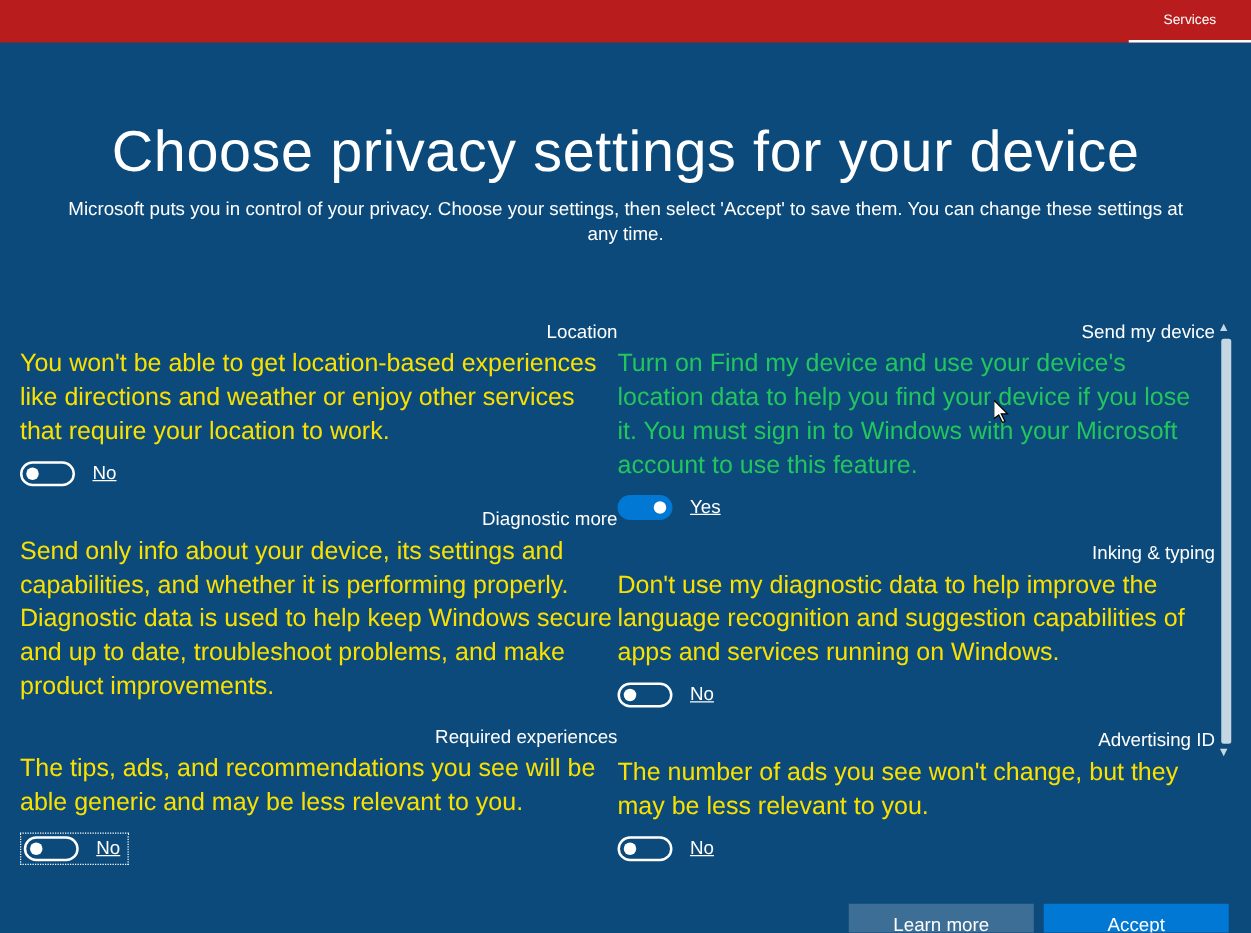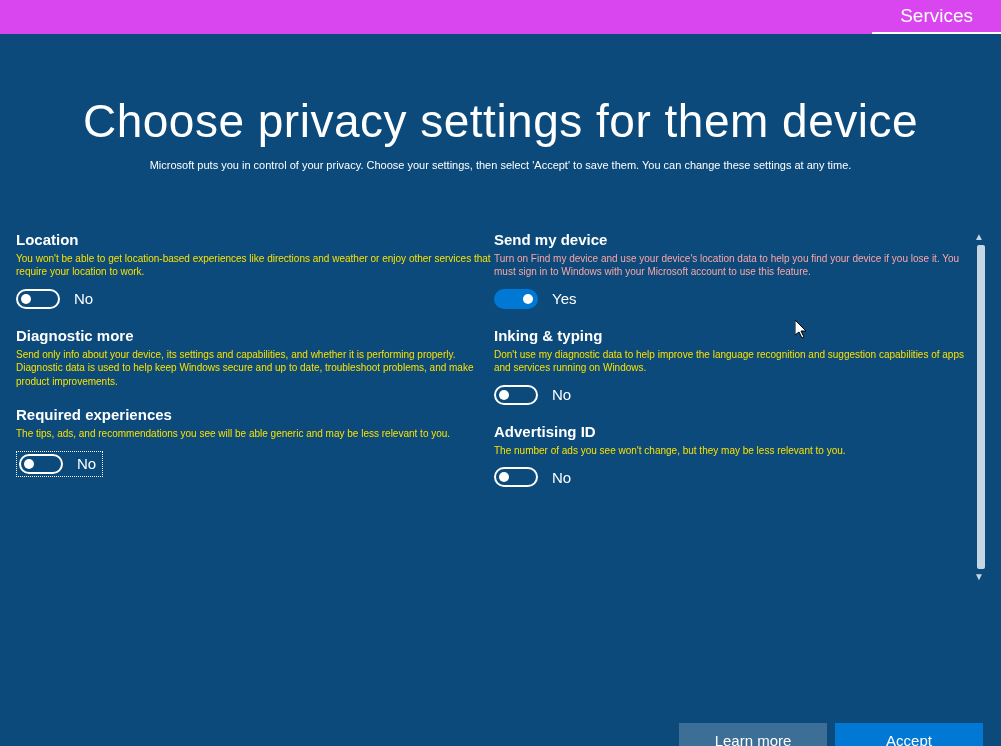--- a/index.html
+++ b/index.html
@@ -7,25 +7,25 @@
     width: 1001px;
     height: 746px;
     font-family: "Segoe UI", "Segoe UI Light", Arial, sans-serif;
     background: #0b4a7a;
     color: #fff;
     overflow: hidden;
   }
   
   .topbar {
     height: 34px;
-    background: #d946ef;
+    background: #b91c1c;
     display: flex;
     justify-content: flex-end;
     align-items: center;
-    font-size: 19px;
+    font-size: 11px;
   }
   .topbar .tab {
     padding: 0 28px;
     height: 100%;
     display: flex;
     align-items: center;
     color: #ddd;
   }
   .topbar .tab.active {
     border-bottom: 2px solid #fff;
@@ -40,21 +40,21 @@
   }
   h1.title {
     font-weight: 300;
     font-size: 46px;
     text-align: center;
     margin-top: 60px;
     letter-spacing: 0.5px;
   }
   .subtitle {
     text-align: center;
-    font-size: 11px;
+    font-size: 15px;
     margin-top: 10px;
     color: #fff;
     padding: 0 30px;
     line-height: 1.35;
   }
   .settings-area {
     position: relative;
     margin-top: 58px;
     display: flex;
   }
@@ -63,31 +63,32 @@
     flex: 1;
   }
   .col {
     width: 478px;
   }
   .col + .col { width: 478px; }
   .setting {
     margin-bottom: 18px;
   }
   .setting .name {
-    font-weight: 700;
+    font-weight: 400;
     font-size: 15px;
     margin-bottom: 4px;
+    text-align: right;
   }
   .setting .desc {
-    font-size: 10px;
+    font-size: 20px;
     line-height: 1.35;
     color: #fae100;
     margin-bottom: 10px;
   }
-  .setting .desc.white { color: #fca5a5; }
+  .setting .desc.white { color: #22c55e; }
   .toggle-row {
     display: flex;
     align-items: center;
     gap: 14px;
   }
   .toggle {
     width: 44px;
     height: 20px;
     border: 2px solid #fff;
     border-radius: 12px;
@@ -108,20 +109,21 @@
   .toggle.on {
     background: #0078d4;
     border-color: #0078d4;
   }
   .toggle.on .knob {
     left: auto;
     right: 3px;
   }
   .toggle-label {
     font-size: 15px;
+    text-decoration: underline;
   }
   .focus-box {
     border: 1px dotted #fff;
     padding: 2px 6px 2px 2px;
     display: inline-flex;
     align-items: center;
     gap: 14px;
   }
   
   .scrollbar {
@@ -183,21 +185,21 @@
 </style>
 </head>
 <body>
 
 <div class="topbar">
   <div class="tab active">Services</div>
 </div>
 
 <div class="page">
 
-  <h1 class="title">Choose privacy settings for them device</h1>
+  <h1 class="title">Choose privacy settings for your device</h1>
   <p class="subtitle">Microsoft puts you in control of your privacy. Choose your settings, then select 'Accept' to save them. You can change these settings at any time.</p>
 
   <div class="settings-area">
     <div class="columns">
 
       <div class="col">
 
         <div class="setting">
           <div class="name">Location</div>
           <div class="desc">You won't be able to get location-based experiences like directions and weather or enjoy other services that require your location to work.</div>

